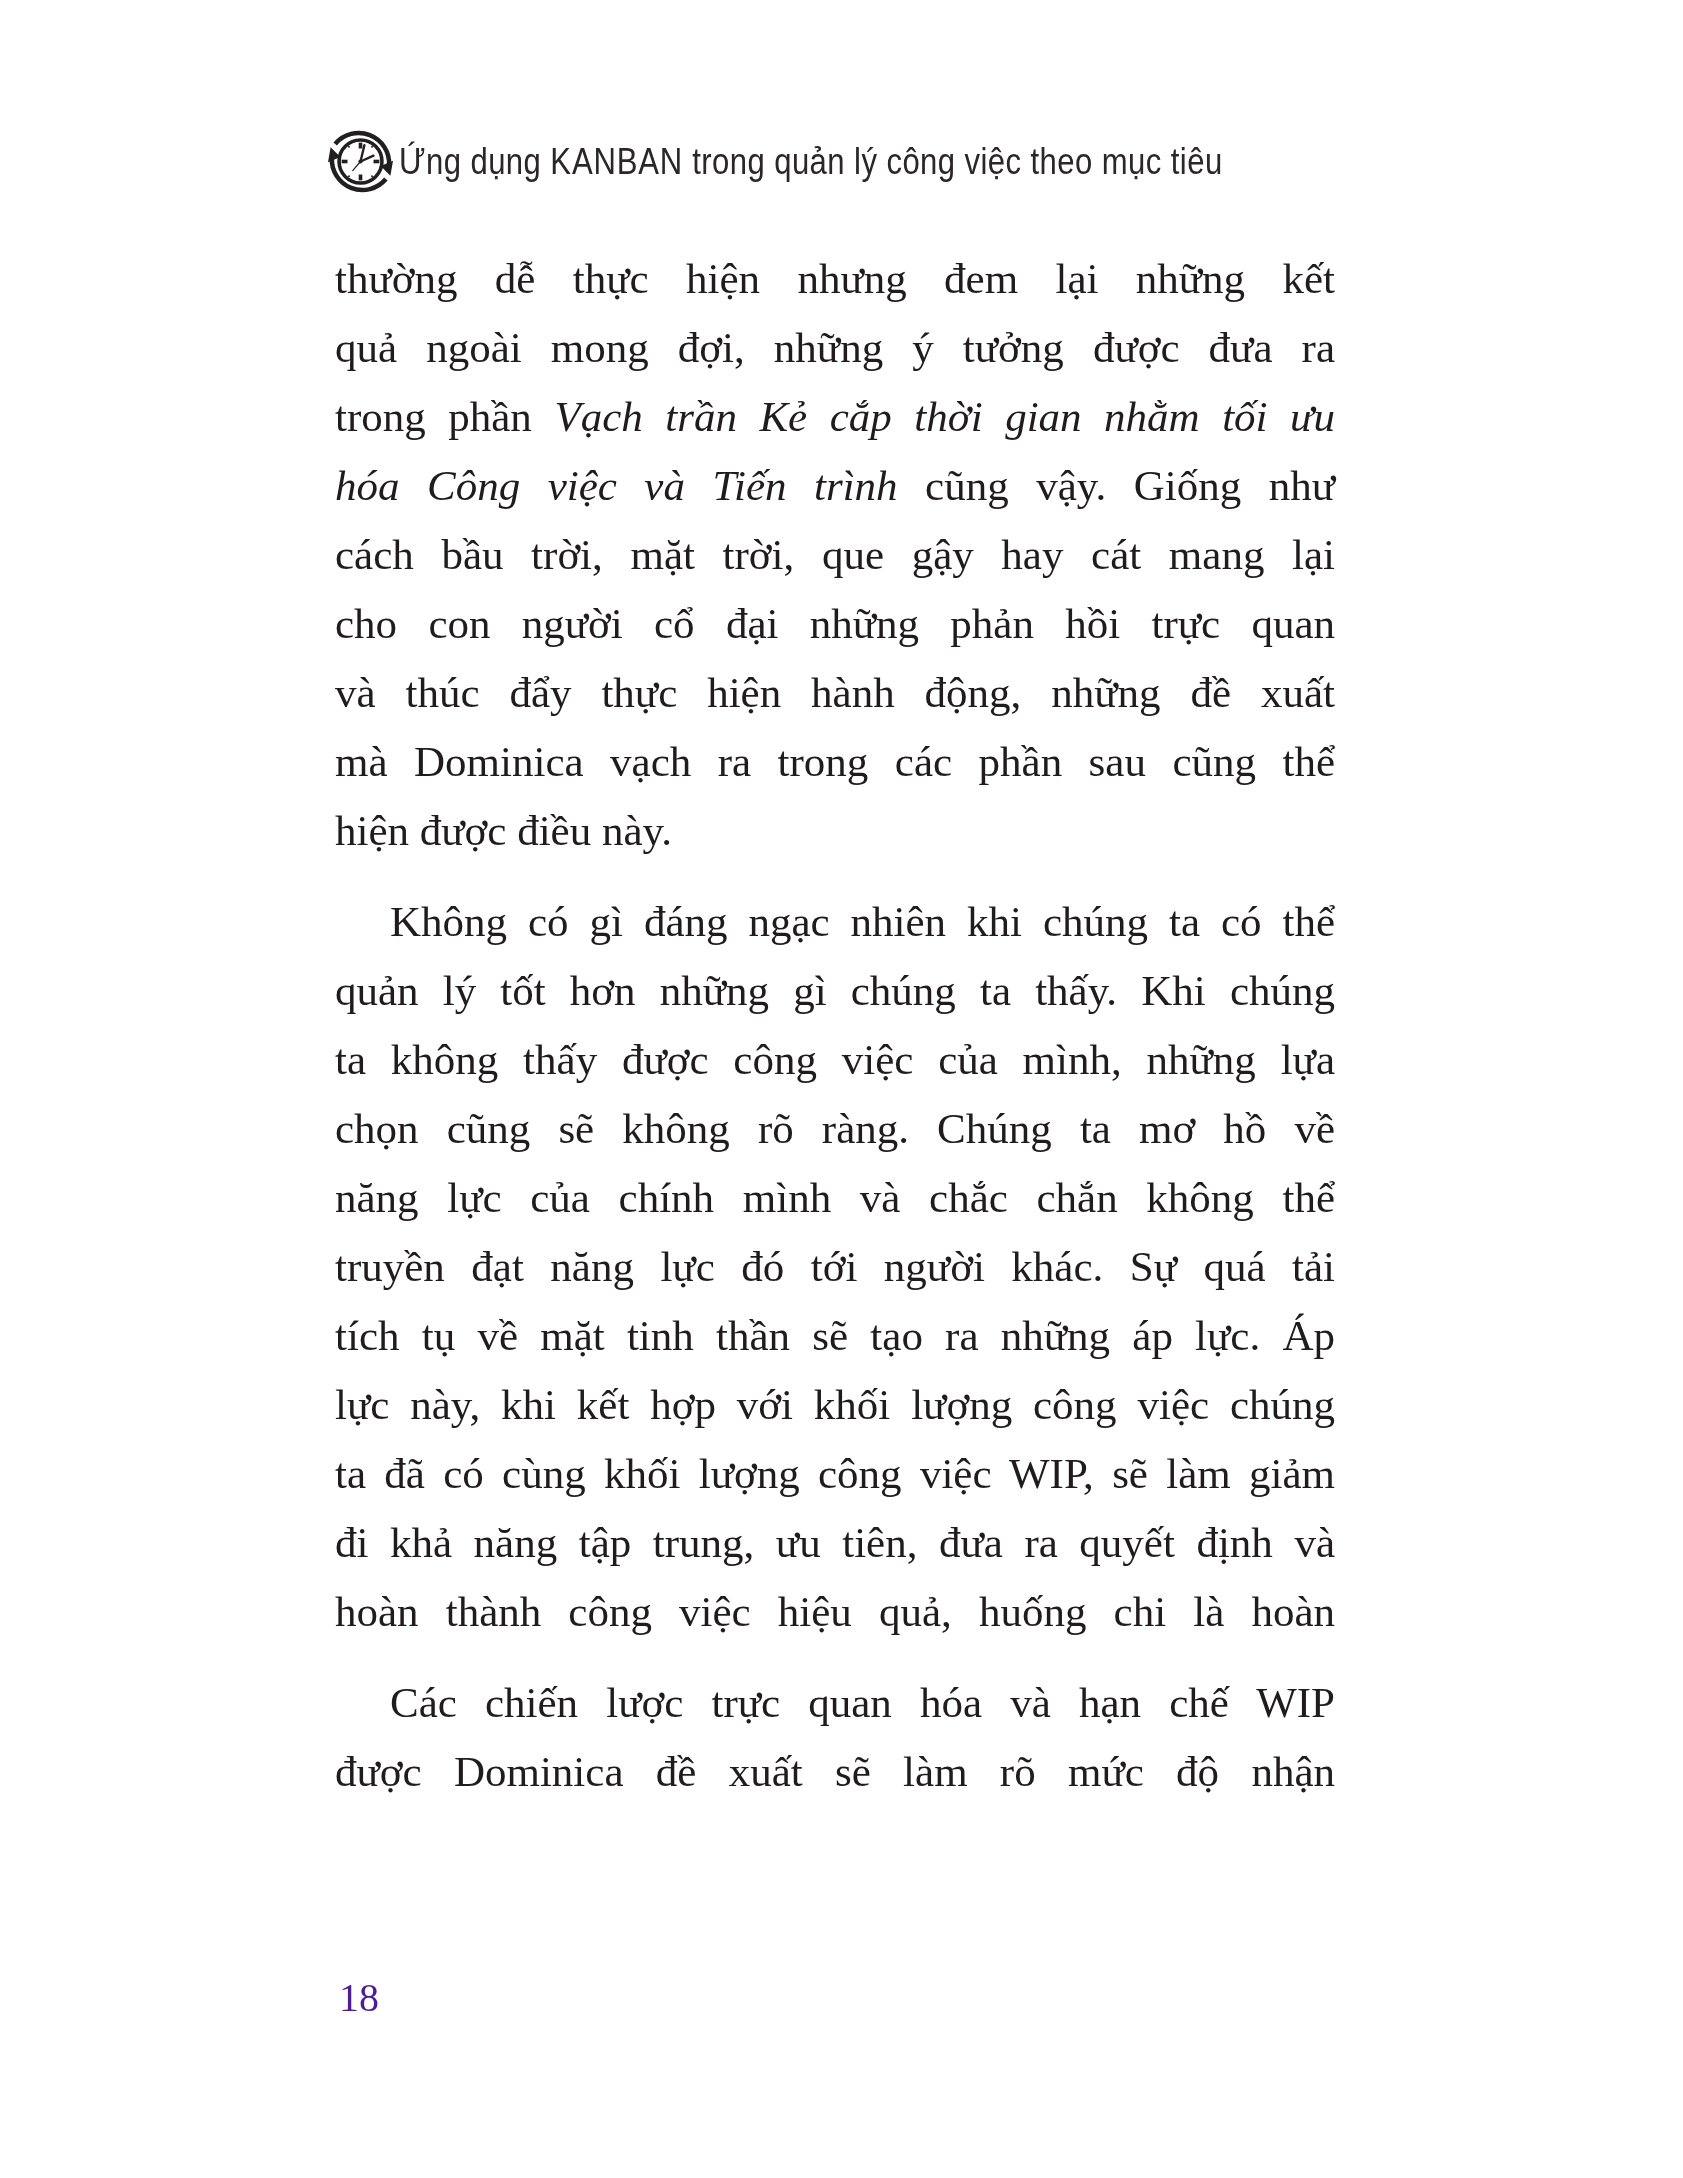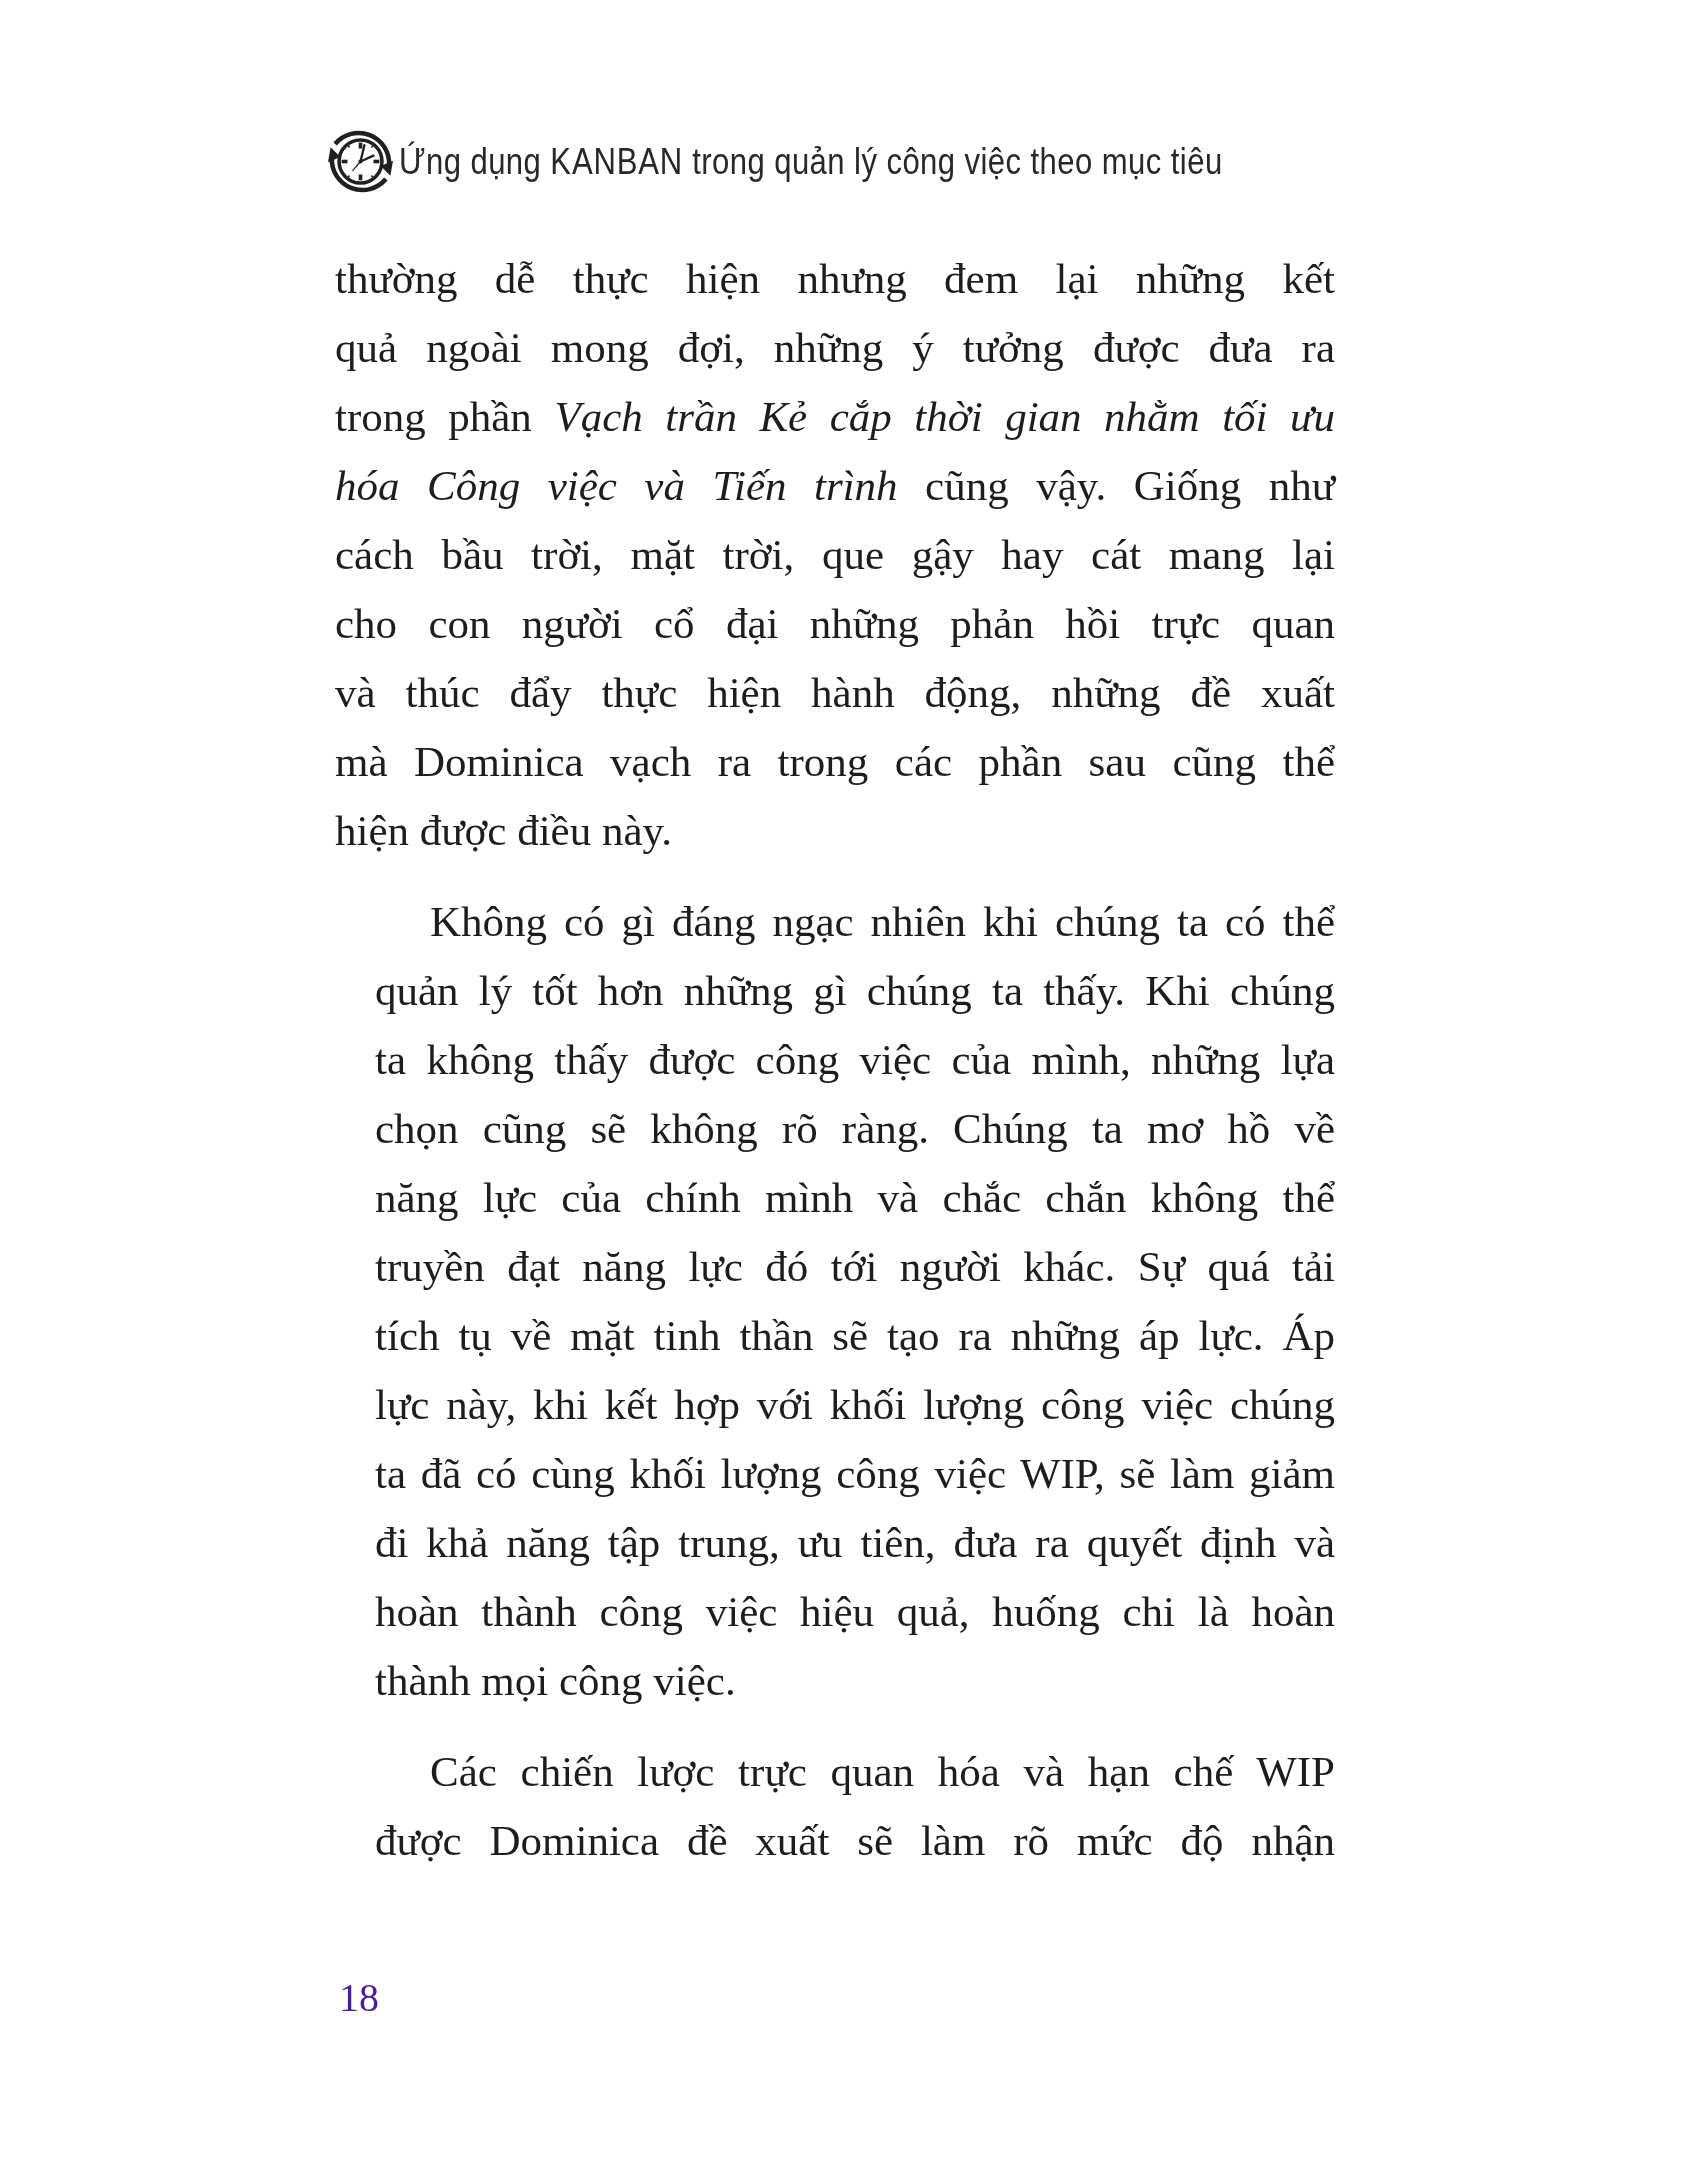--- a/index.html
+++ b/index.html
@@ -34,21 +34,21 @@
   }
   .header-title .brand { letter-spacing: 1px; }
   
   .content {
     position: absolute;
     left: 335px; top: 244px;
     width: 1000px;
     color: #201c1d;
   }
   .para { margin: 0; }
-  .para + .para { margin-top: 22px; margin-left: 40px; }
+  .para + .para { margin-top: 22px; }
   .ln {
     margin: 0;
     font-size: 43px;
     line-height: 69px;
     text-align: justify;
     text-align-last: justify;
   }
   .ln.ind { text-indent: 55px; }
   .ln.last { text-align-last: left; font-family: Liberation Serif, serif; }
   .it { font-style: italic; }
@@ -115,21 +115,20 @@
       <p class="ln">quản lý tốt hơn những gì chúng ta thấy. Khi chúng</p>
       <p class="ln">ta không thấy được công việc của mình, những lựa</p>
       <p class="ln">chọn cũng sẽ không rõ ràng. Chúng ta mơ hồ về</p>
       <p class="ln">năng lực của chính mình và chắc chắn không thể</p>
       <p class="ln">truyền đạt năng lực đó tới người khác. Sự quá tải</p>
       <p class="ln">tích tụ về mặt tinh thần sẽ tạo ra những áp lực. Áp</p>
       <p class="ln">lực này, khi kết hợp với khối lượng công việc chúng</p>
       <p class="ln">ta đã có cùng khối lượng công việc WIP, sẽ làm giảm</p>
       <p class="ln">đi khả năng tập trung, ưu tiên, đưa ra quyết định và</p>
       <p class="ln">hoàn thành công việc hiệu quả, huống chi là hoàn</p>
-      <p class="ln last">thành mọi công việc.</p>
     </div>
 
     <div class="para">
       <p class="ln ind">Các chiến lược trực quan hóa và hạn chế WIP</p>
       <p class="ln">được Dominica đề xuất sẽ làm rõ mức độ nhận</p>
     </div>
 
   </div>
 
   <div class="page-number">18</div>

